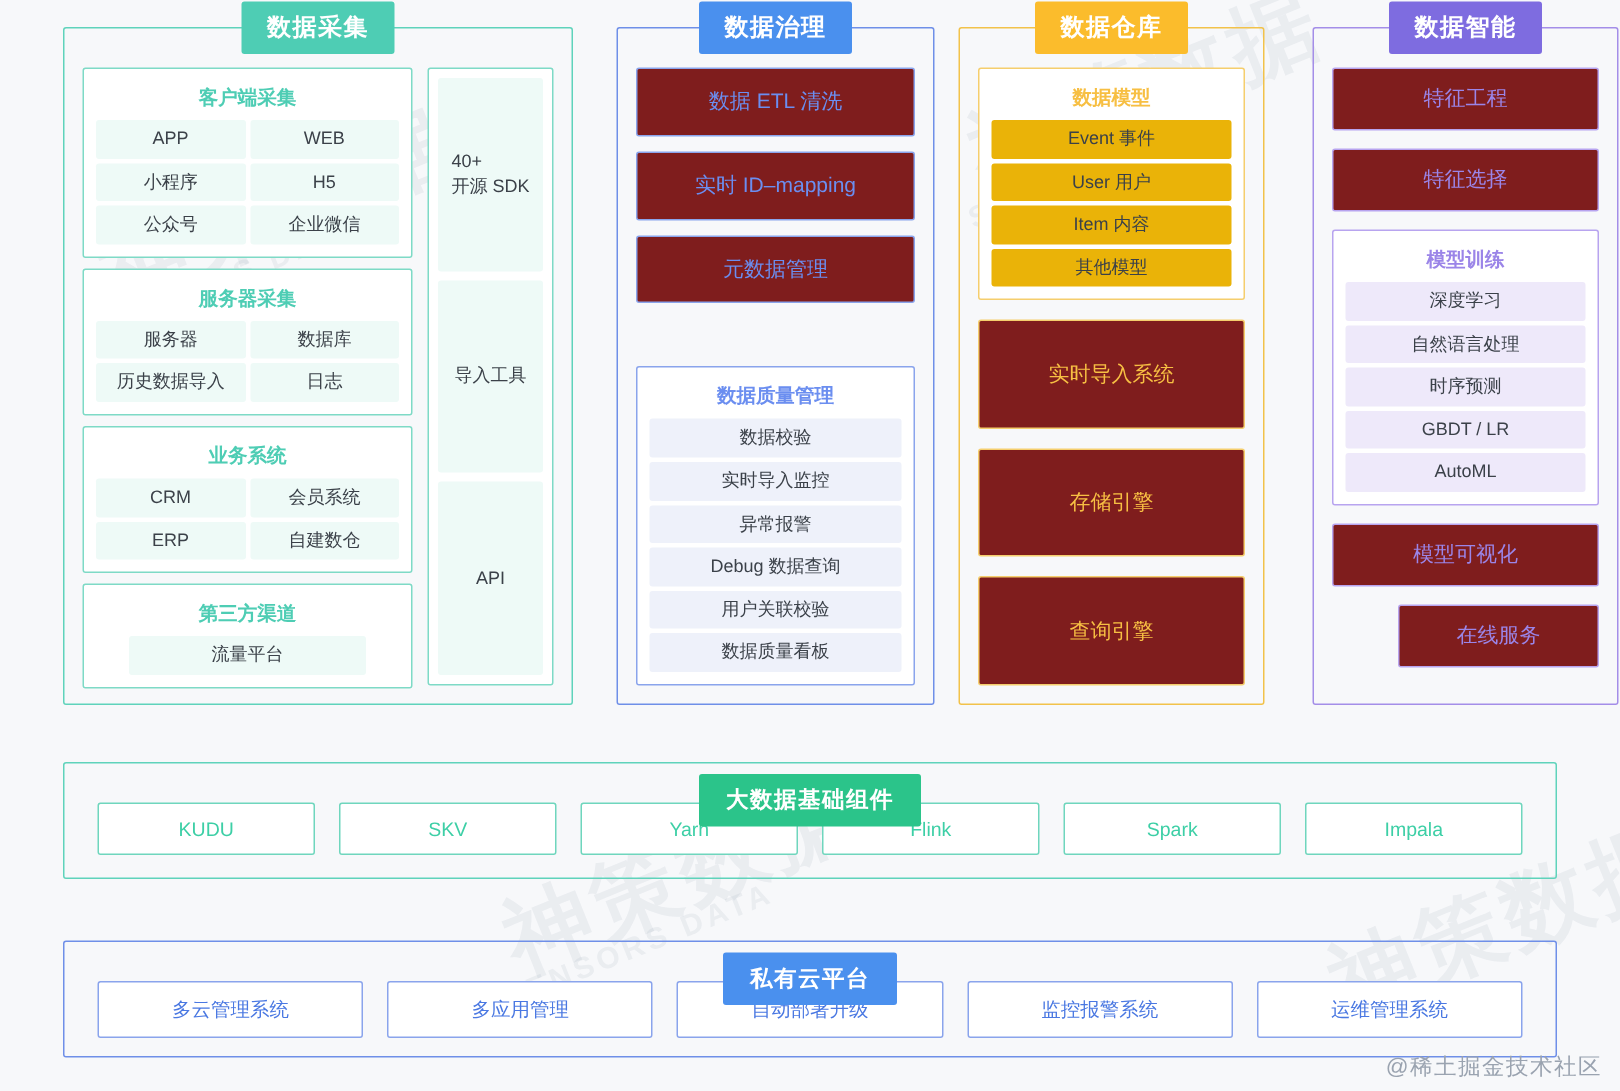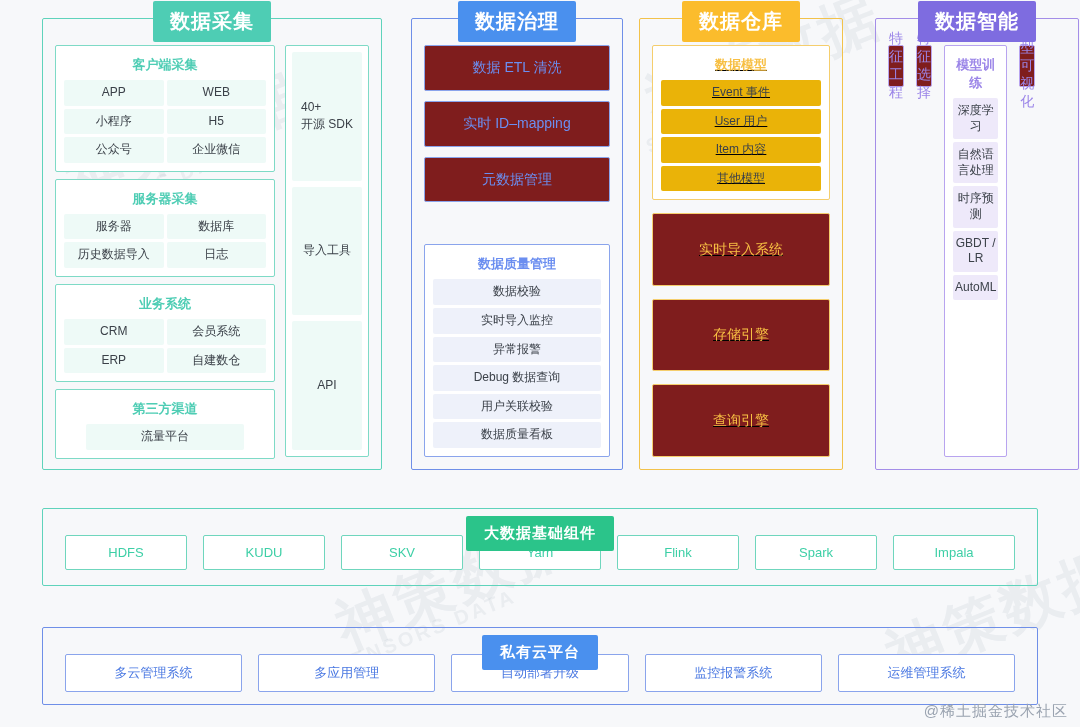--- a/index.html
+++ b/index.html
@@ -40,21 +40,21 @@
     position: absolute;
     left: 0; top: 0;
     width: 1080px; height: 490px;
     display: flex;
     gap: 0;
     z-index: 2;
   }
   .col { position: relative; padding-top: 18px; }
   .col-1 { width: 340px; margin-left: 42px; }
   .col-2 { width: 212px; margin-left: 29px; }
-  .col-3 { width: 204px; margin-left: 16px; text-decoration: underline; }
+  .col-3 { width: 204px; margin-left: 16px; }
   .col-4 { width: 204px; margin-left: 32px; }
 
   .panel {
     position: relative;
     border: 1px solid #ccc;
     border-radius: 2px;
     height: 452px;
     padding: 14px 12px 12px;
     background: transparent;
   }
@@ -62,21 +62,21 @@
   .panel.c2 { border-color: #6f8fe8; }
   .panel.c3 { border-color: #f2c24a; }
   .panel.c4 { border-color: #a48ee8; }
 
   .badge {
     position: absolute;
     top: -18px; left: 50%;
     transform: translateX(-50%);
     padding: 7px 17px;
     color: #fff;
-    font-size: 20px;
+    font-size: 16px;
     font-weight: 700;
     letter-spacing: 1px;
     white-space: nowrap;
     border-radius: 2px;
     z-index: 3;
   }
   .badge.c1 { background: #4ecdb4; }
   .badge.c2 { background: #4a90ee; }
   .badge.c3 { background: #fbbc2c; }
   .badge.c4 { background: #7e6ce0; }
@@ -308,21 +308,21 @@
         <div class="solo c3" style="flex:1;">实时导入系统</div>
         <div class="solo c3" style="flex:1;">存储引擎</div>
         <div class="solo c3" style="flex:1;">查询引擎</div>
       </div>
     </div>
   </div>
 
   <div class="col col-4">
     <div class="panel c4">
       <div class="badge c4">数据智能</div>
-      <div style="display:flex;flex-direction:row;gap:12px;padding-top:12px;height:100%;">
+      <div style="display:flex;flex-direction:column;gap:12px;padding-top:12px;height:100%;">
         <div class="solo c4" style="height:42px;">特征工程</div>
         <div class="solo c4" style="height:42px;">特征选择</div>
         <div class="box c4">
           <div class="box-title c4">模型训练</div>
           <div class="stack">
             <div class="cell c4">深度学习</div>
             <div class="cell c4">自然语言处理</div>
             <div class="cell c4">时序预测</div>
             <div class="cell c4">GBDT / LR</div>
             <div class="cell c4">AutoML</div>
@@ -332,21 +332,20 @@
         <div class="solo c4" style="height:42px;margin-left:44px;">在线服务</div>
       </div>
     </div>
   </div>
 
 </div>
 
 <div class="band green">
   <div class="band-badge green">大数据基础组件</div>
   <div class="band-items">
-    <div class="band-item green">HDFS</div>
     <div class="band-item green">KUDU</div>
     <div class="band-item green">SKV</div>
     <div class="band-item green">Yarn</div>
     <div class="band-item green">Flink</div>
     <div class="band-item green">Spark</div>
     <div class="band-item green">Impala</div>
   </div>
 </div>
 
 <div class="band blue">

